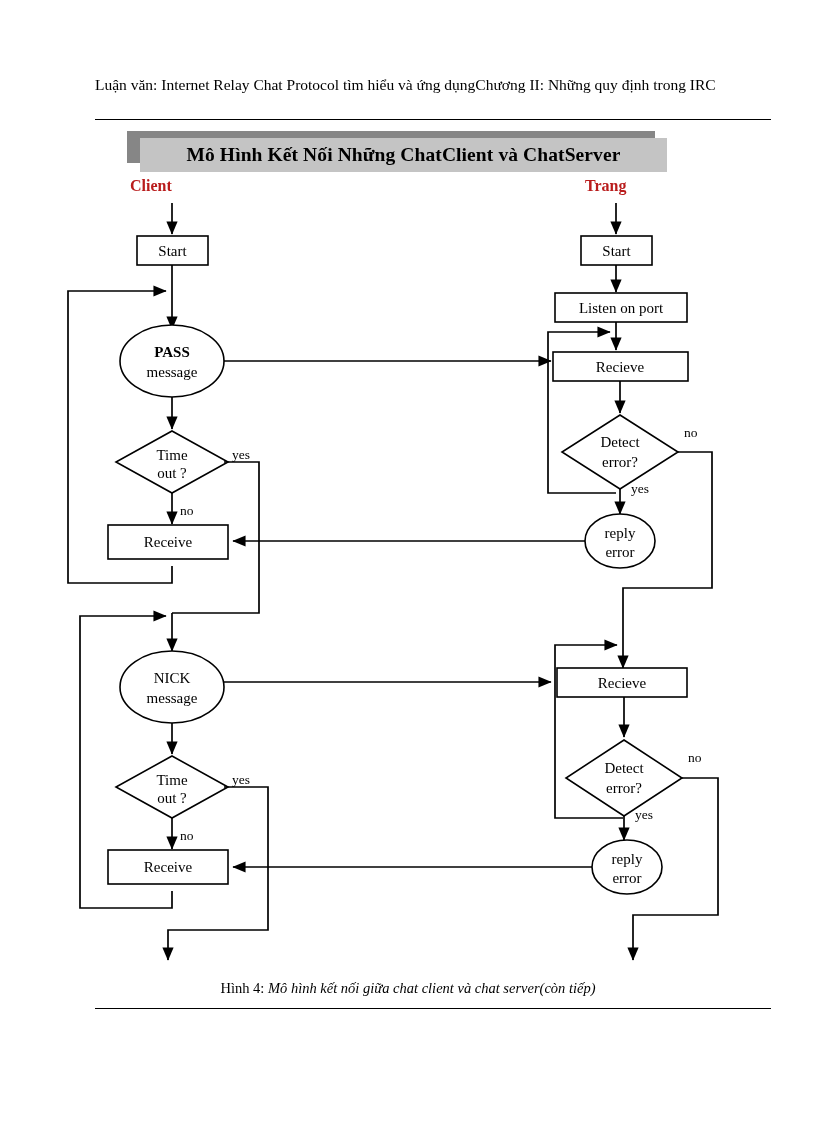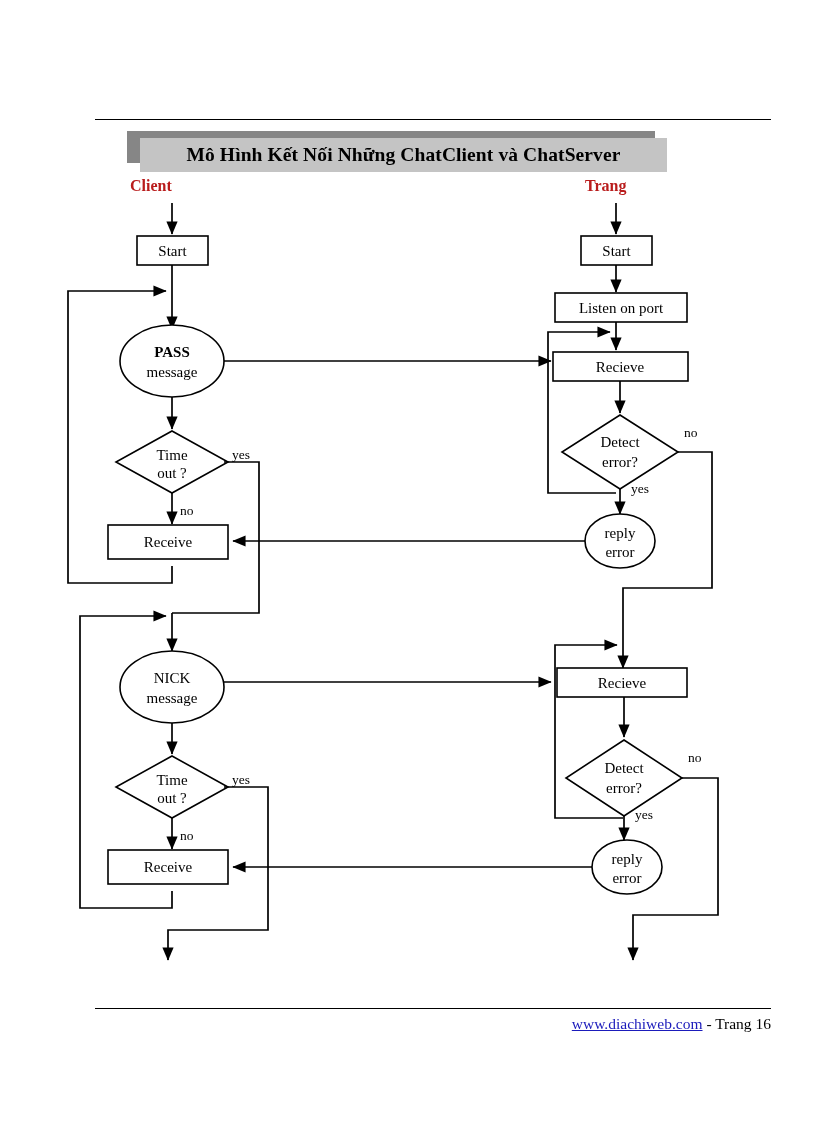--- a/index.html
+++ b/index.html
@@ -145,20 +145,23 @@
   .footer-link {
     color: #1b1bbb;
     text-decoration: underline;
   }
 </style>
 </head>
 <body>
 
 <div class="page">
 
+  <div class="header-block">
+    <div class="header-text">Luận văn: Internet Relay Chat Protocol tìm hiểu và ứng dụngChương II: Những quy định trong IRC</div>
+  </div>
   <div class="header-rule"></div>
 
   <div class="banner-wrap">
     <div class="banner-shadow"></div>
     <div class="banner-main">
       <span class="banner-title">Mô Hình Kết Nối Những ChatClient và ChatServer</span>
     </div>
   </div>
 
   <div class="col-label client">Client</div>
@@ -280,19 +283,19 @@
 
     <path class="conn" d="M624,816 L624,840" marker-end="url(#ah)"></path>
 
     <path class="conn" d="M682,778 L718,778 L718,915 L633,915 L633,960" marker-end="url(#ah)"></path>
 
     <ellipse class="shape" cx="627" cy="867" rx="35" ry="27"></ellipse>
     <text class="node-text" x="627" y="864" text-anchor="middle">reply</text>
     <text class="node-text" x="627" y="883" text-anchor="middle">error</text>
   </svg>
 
+  <div class="caption">
+    <span>Hình 4: </span><span class="cap-em">Mô hình kết nối giữa chat client và chat server(còn tiếp)</span>
+  </div>
 
   <div class="footer-rule"></div>
-  <div class="footer-block">
-    <span class="footer-link">www.diachiweb.com</span><span> - Trang 16</span>
-  </div>
 
 </div>
 
 </body></html>

